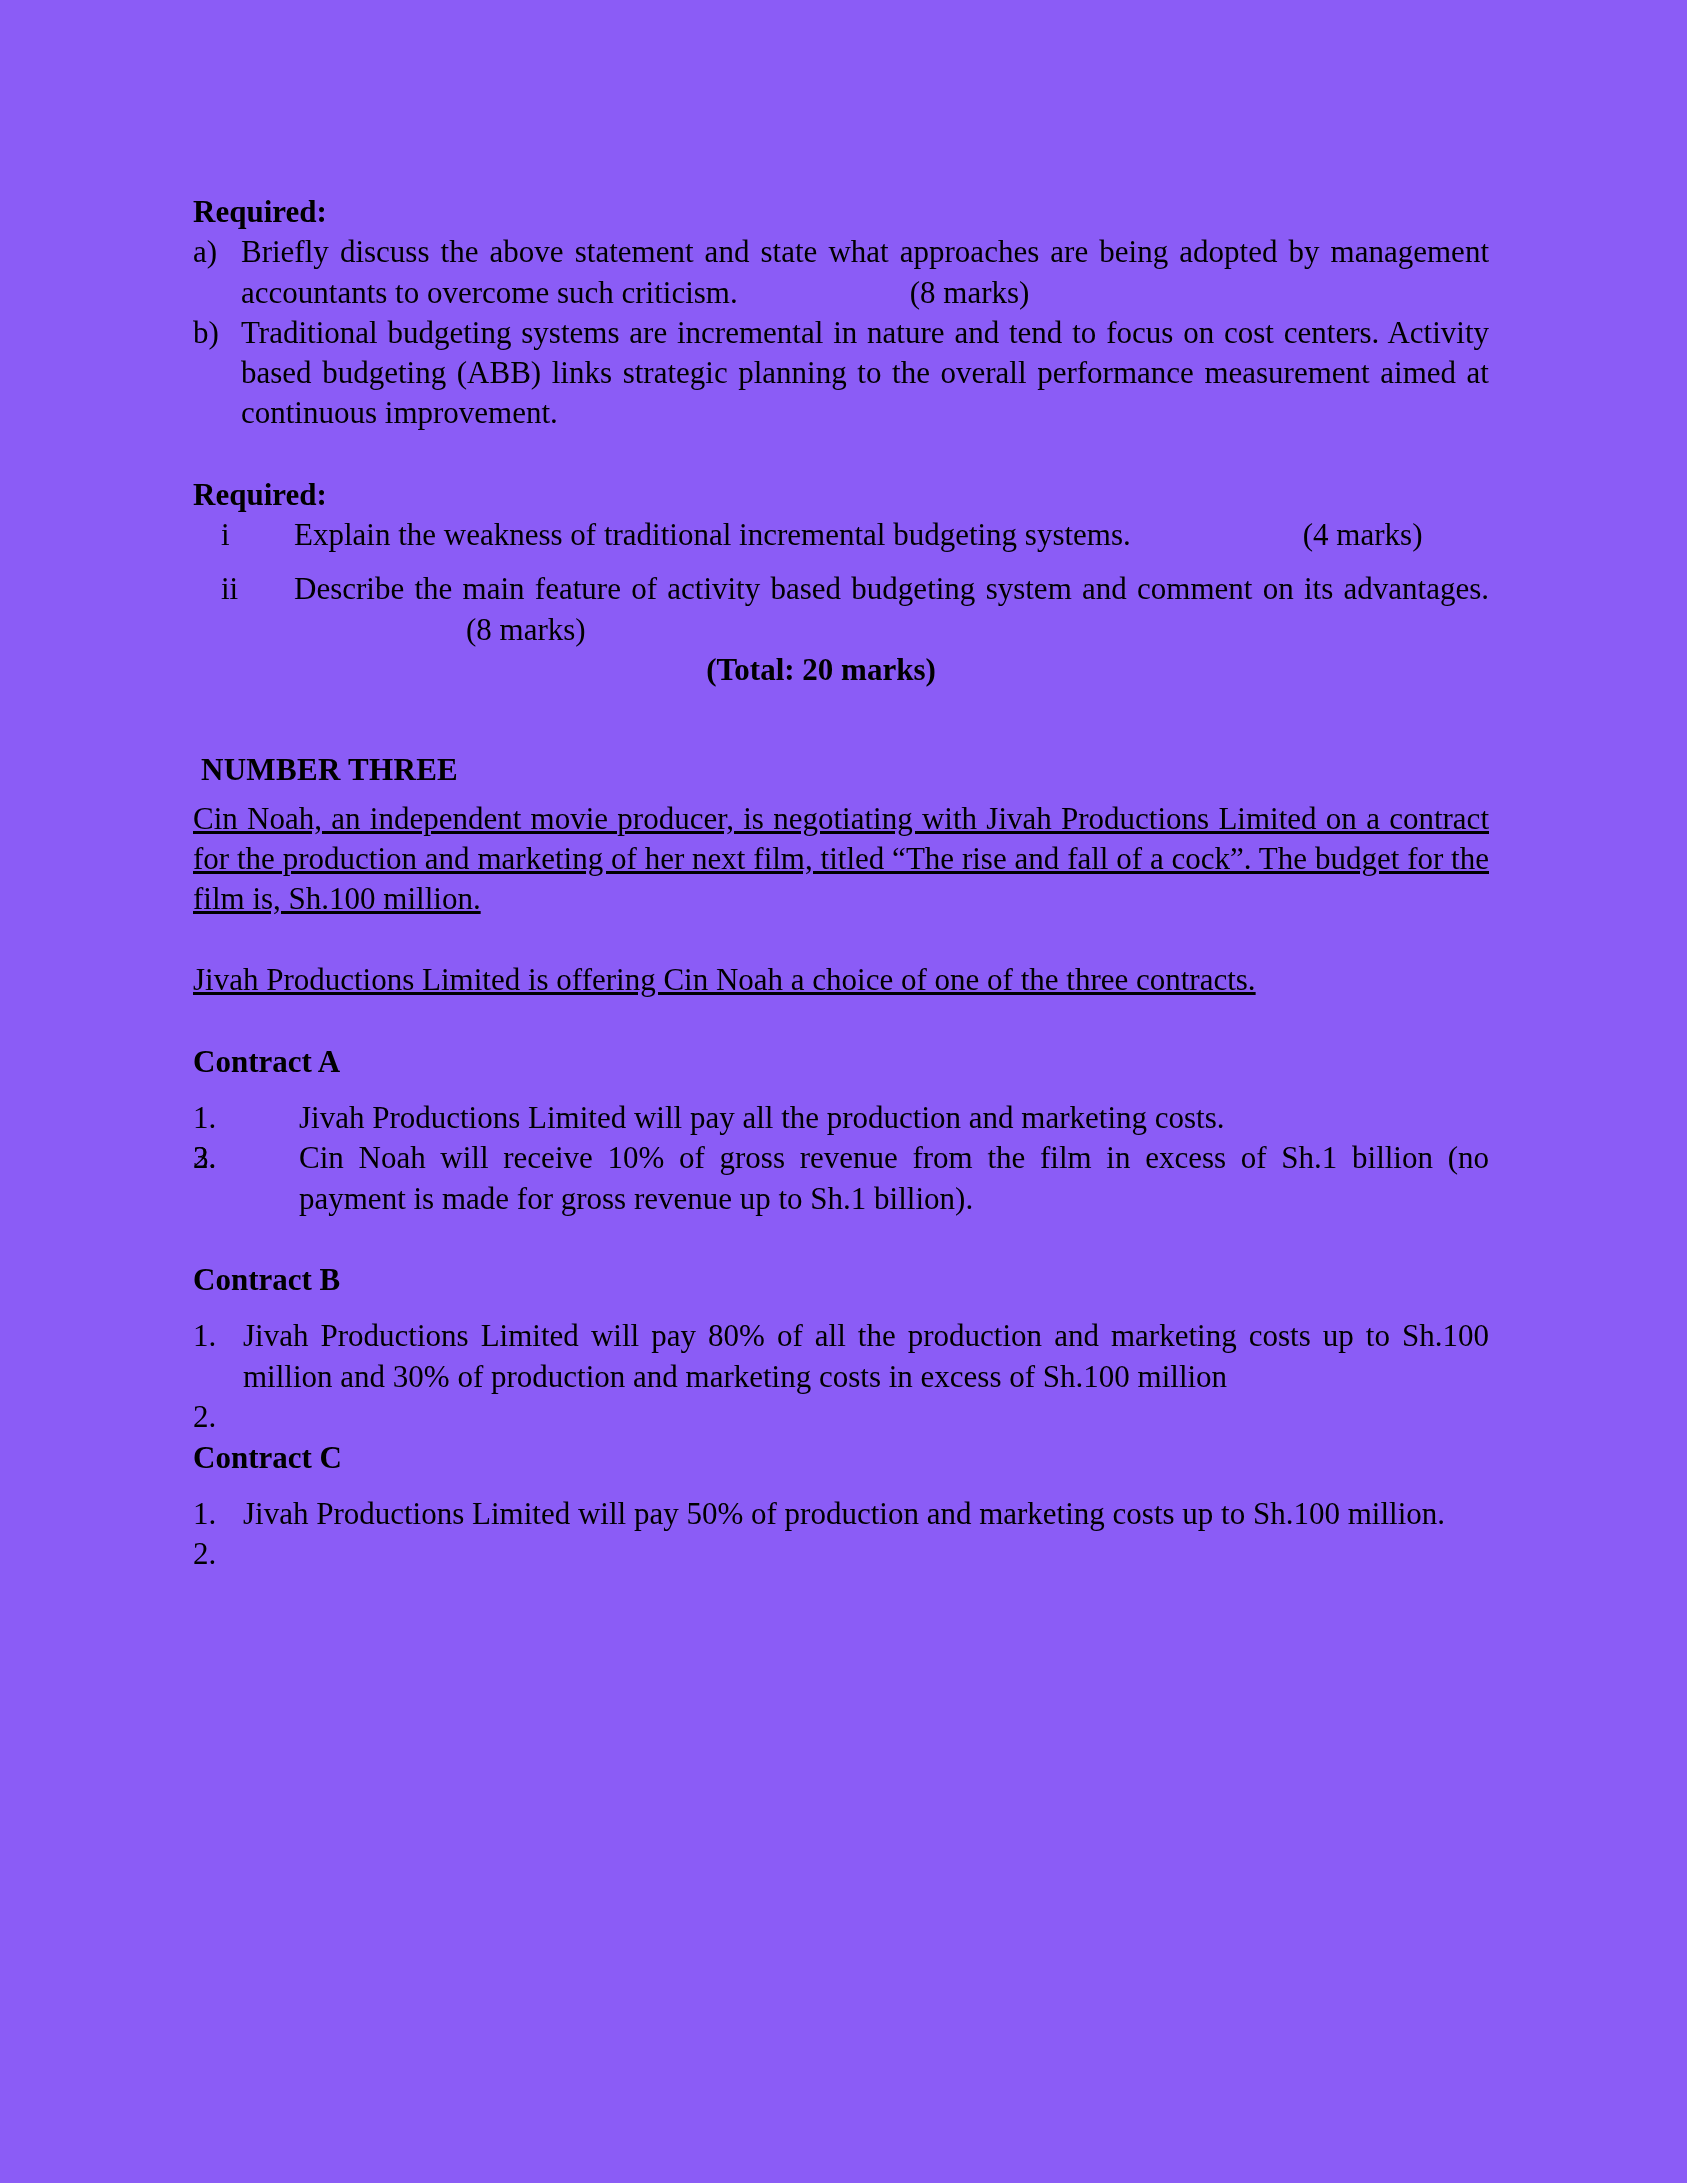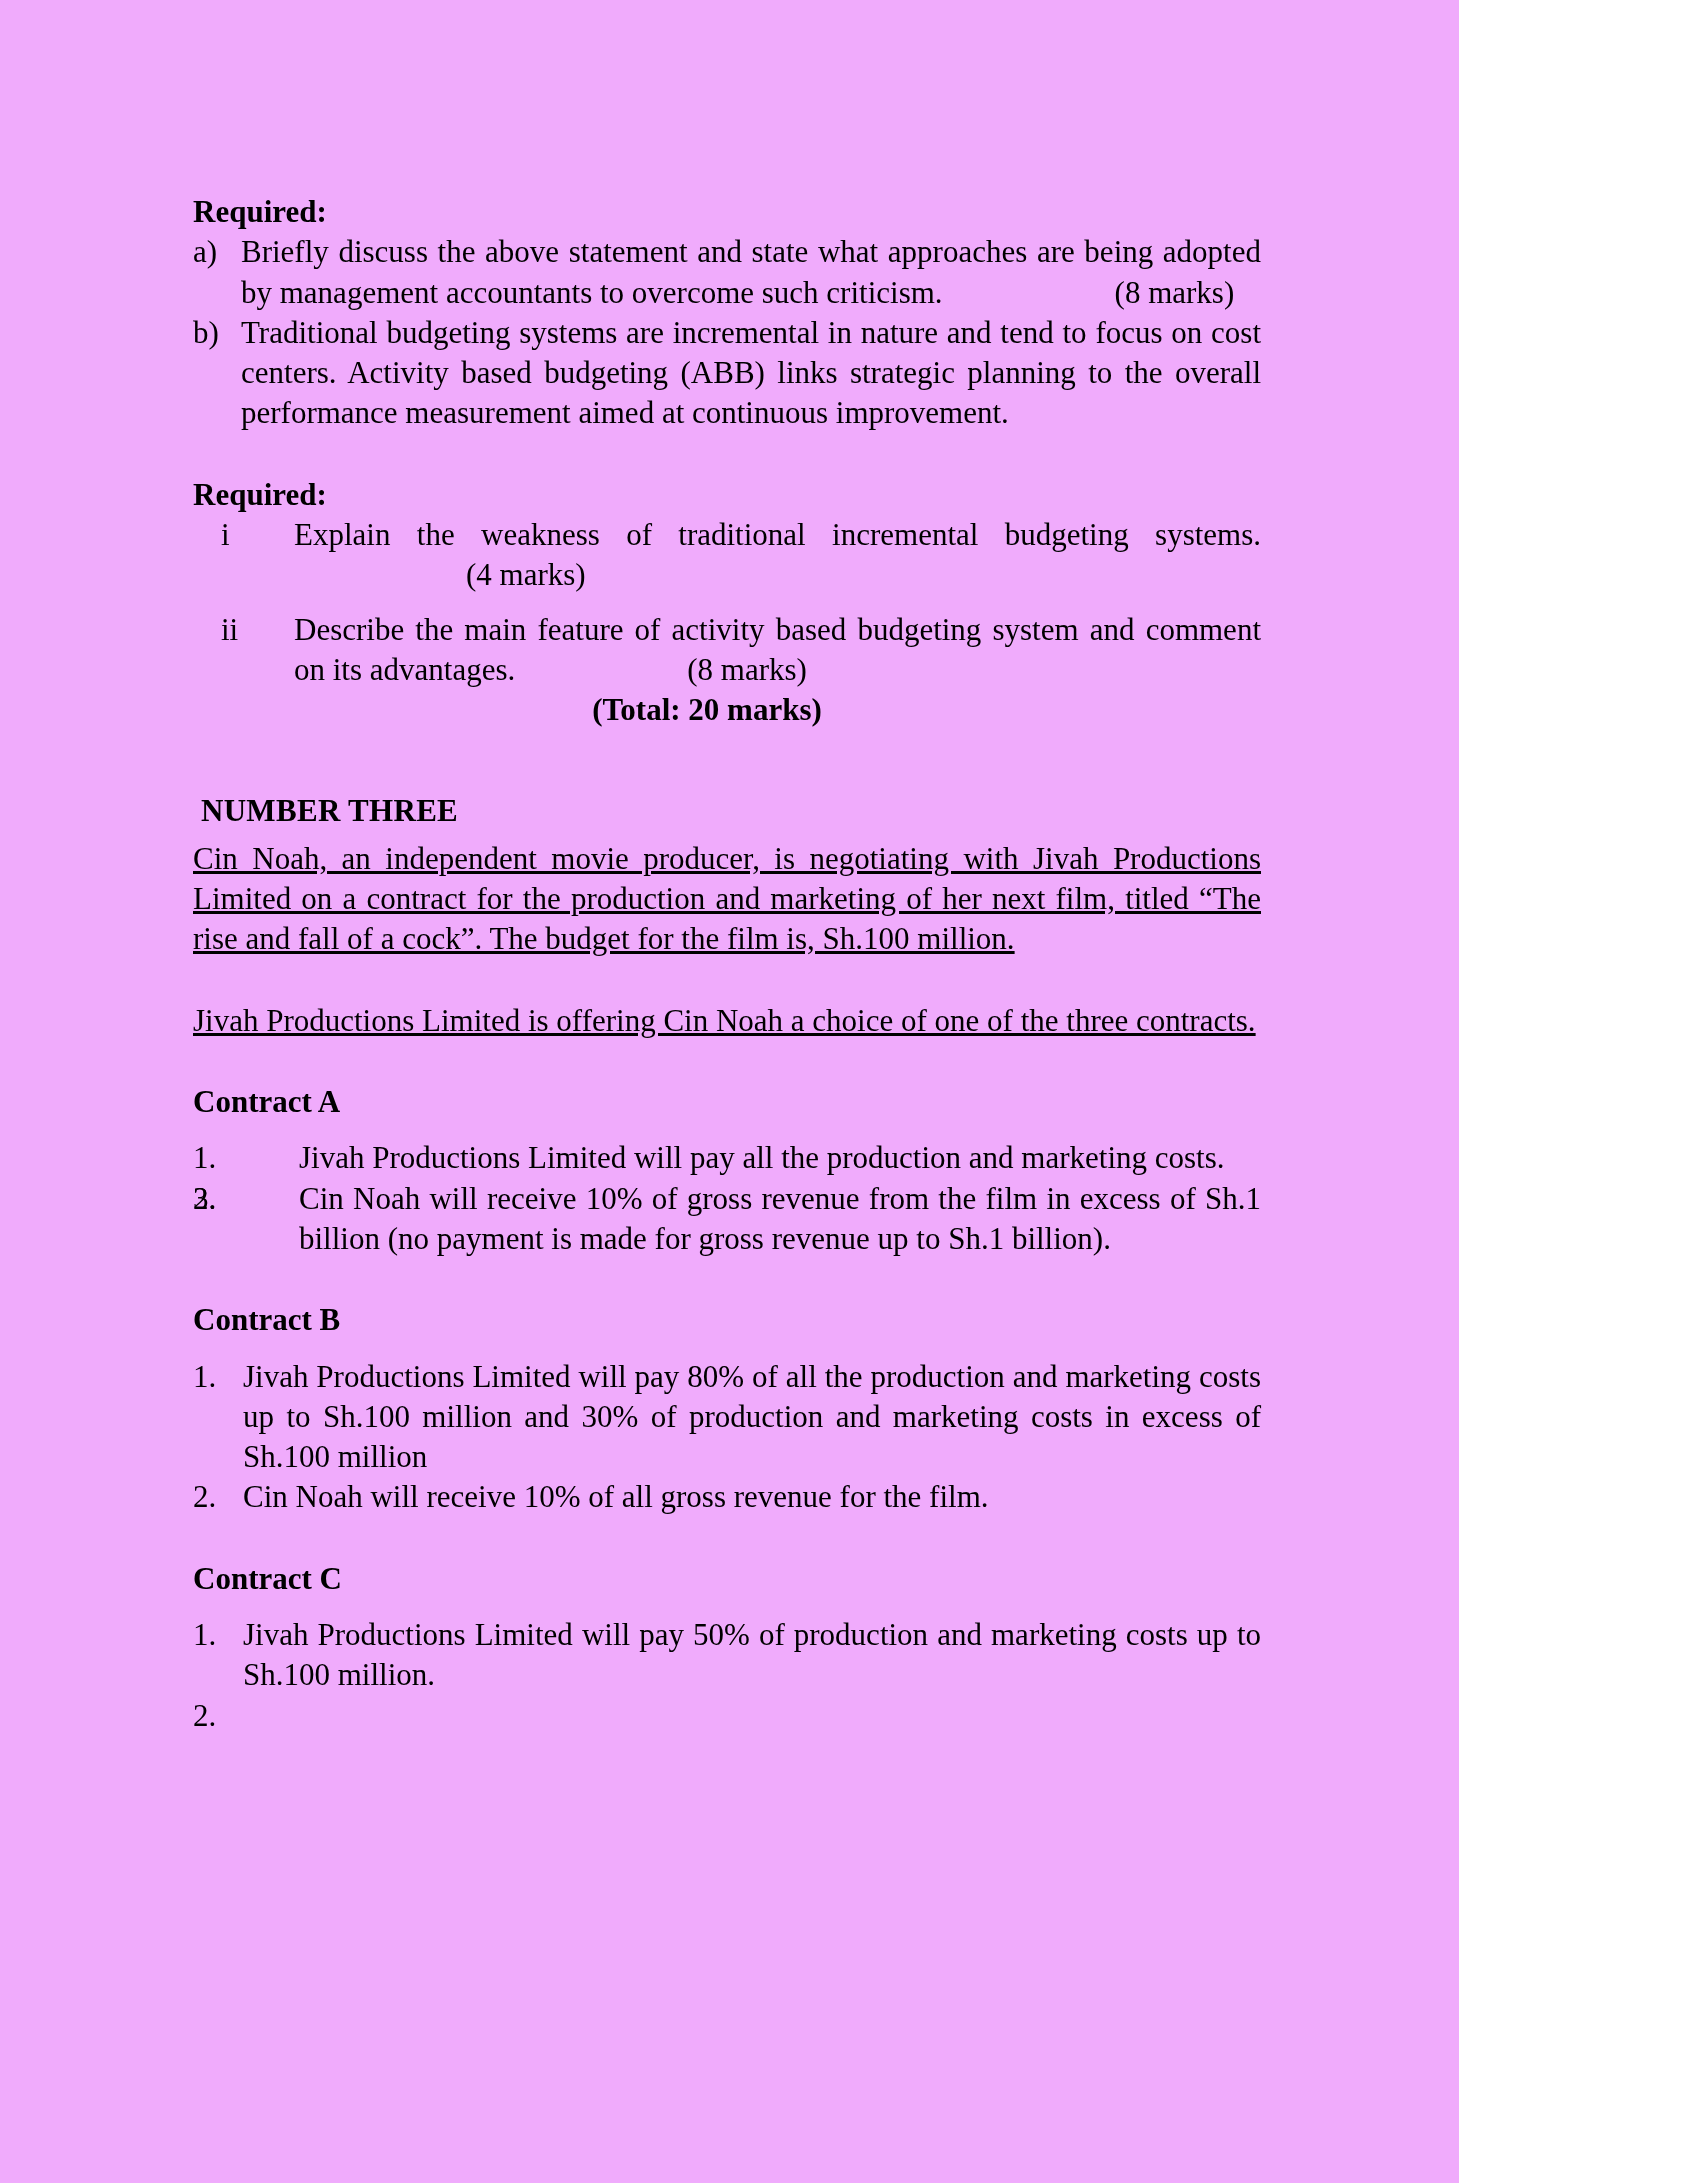--- a/index.html
+++ b/index.html
@@ -3,23 +3,23 @@
 <meta charset="utf-8">
 <title>Exam Paper Page</title>
 <style>
   html, body {
     margin: 0;
     padding: 0;
     background: #ffffff;
   }
   .page {
     position: relative;
-    width: 1459px;
+    width: 1687px;
     height: 2183px;
-    background: #f0abfc;
+    background: #8b5cf6;
     font-family: "Liberation Serif", "DejaVu Serif", serif;
     color: #000000;
     box-sizing: border-box;
     padding: 192px 198px 0 193px;
     overflow: hidden;
   }
   .body-text {
     font-size: 31px;
     line-height: 1.30;
     text-align: justify;
@@ -199,21 +199,21 @@
 
   <p class="h-bold">Contract B</p>
 
   <div class="gap-sm"></div>
 
   <ul class="list-num-narrow">
     <li>
       <span class="marker">1.</span><span>Jivah  Productions Limited will pay 80% of all the production and marketing costs up to Sh.100 million and 30% of production and marketing costs in excess of Sh.100 million</span>
     </li>
     <li>
-      <span class="marker">2.</span><span>Cin Noah will receive 10% of all gross revenue for the film.</span>
+      <span class="marker">2.</span>
     </li>
   </ul>
 
   <div class="gap-lg"></div>
 
   <p class="h-bold">Contract C</p>
 
   <div class="gap-sm"></div>
 
   <ul class="list-num-narrow">

